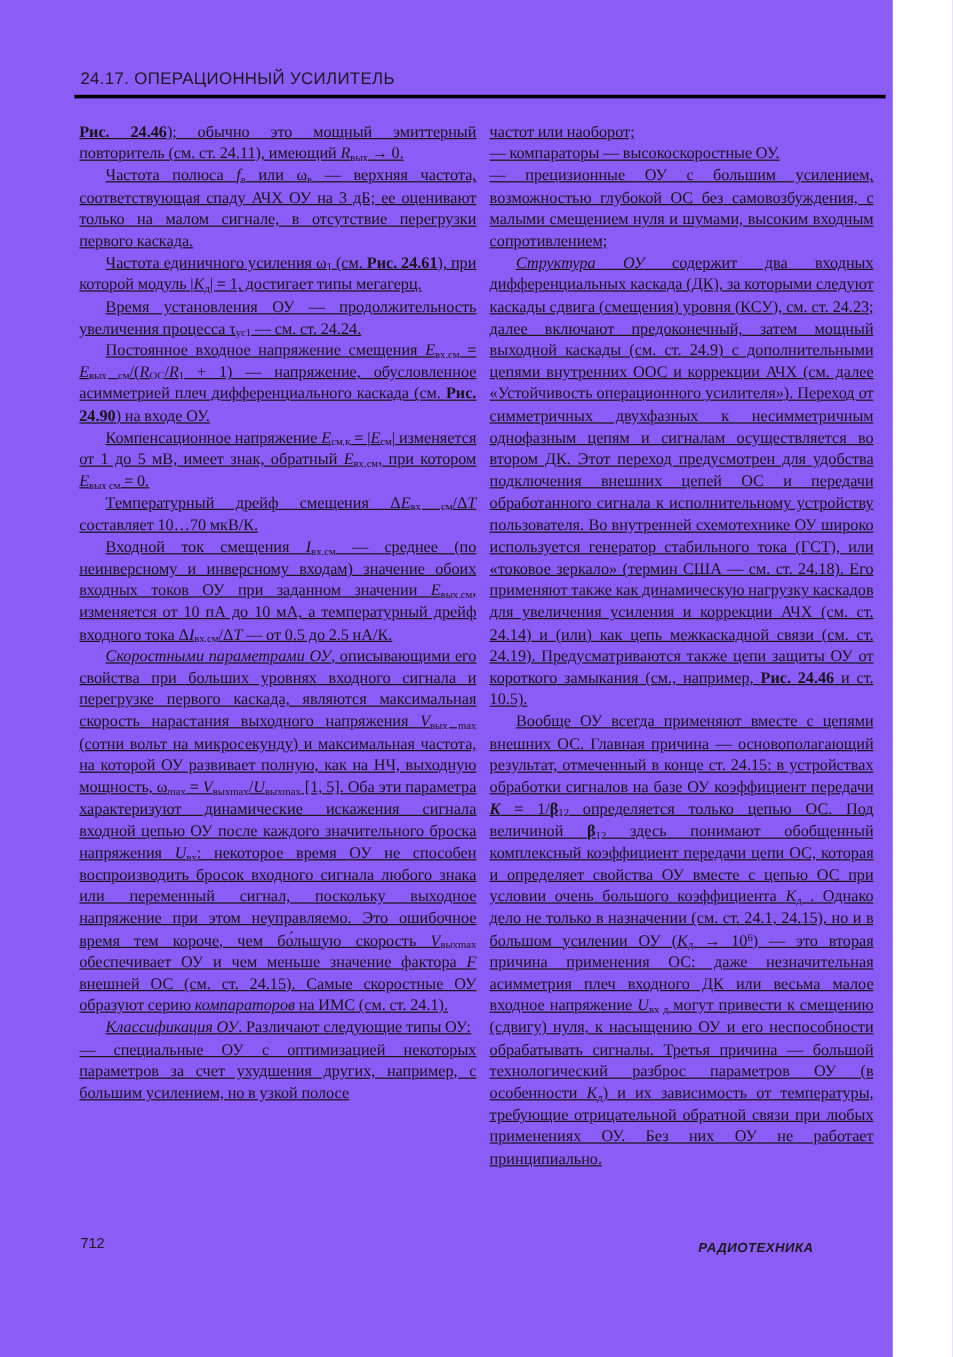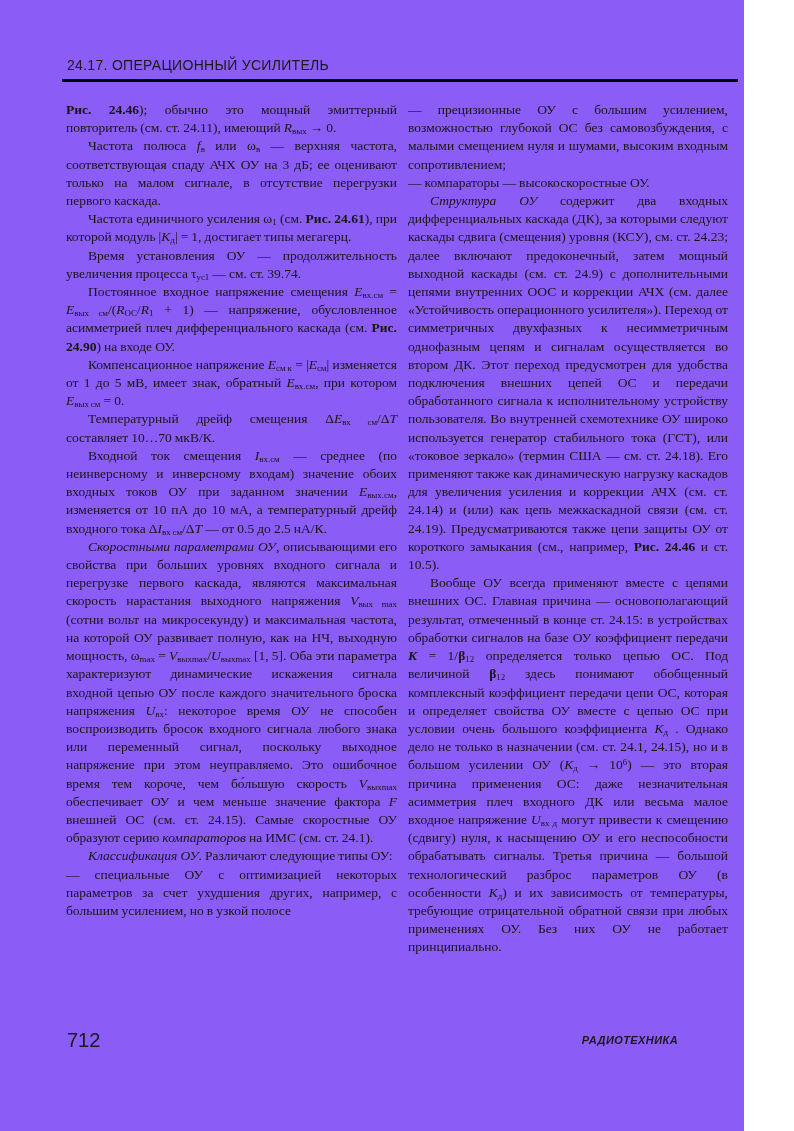--- a/index.html
+++ b/index.html
@@ -41,32 +41,32 @@
   }
   .col {
     font-size: 13.5px;
     line-height: 18.2px;
     text-align: justify;
     hyphens: auto;
     word-spacing: -0.3px;
   }
   .col-left  { width: 331px; }
   .col-right { width: 320px; }
-  .col p { margin: 0; }
+  .col p { margin: 0; text-decoration: underline; }
   .col p.indent { text-indent: 22px; }
   .f-b  { font-weight: bold; }
   .f-i  { font-style: italic; }
   .f-bi { font-weight: bold; font-style: italic; }
   .f-sub { font-size: 0.66em; line-height: 0; vertical-align: -0.24em; }
   .f-sup { font-size: 0.66em; line-height: 0; vertical-align: 0.42em; }
   .folio {
     position: absolute;
     left: 67px; top: 1029px;
     font-family: "Liberation Sans", "DejaVu Sans", sans-serif;
-    font-size: 20px;
+    font-size: 12px;
     color: #1a1a1a;
   }
   .journal {
     position: absolute;
     right: 66px; top: 1034px;
     font-family: "Liberation Sans", "DejaVu Sans", sans-serif;
     font-size: 11px;
     font-weight: bold;
     font-style: italic;
     letter-spacing: 0.4px;
@@ -81,32 +81,33 @@
 
   <div class="running-head">24.17. ОПЕРАЦИОННЫЙ УСИЛИТЕЛЬ</div>
 
   <div class="head-rule"></div>
 
   <div class="columns">
     <div class="col col-left">
         <p class="flush"><span class="f-b">Рис. 24.46</span><span>); обычно это мощный эмиттерный повторитель (см. ст. 24.11), имеющий </span><span class="f-i">R</span><span class="f-sub">вых</span><span> → 0.</span></p>
         <p class="indent"><span>Частота полюса </span><span class="f-i">f</span><span class="f-sub">в</span><span> или ω</span><span class="f-sub">в</span><span> — верхняя частота, соответствующая спаду АЧХ ОУ на 3 дБ; ее оценивают только на малом сигнале, в отсутствие перегрузки первого каскада.</span></p>
         <p class="indent"><span>Частота единичного усиления ω</span><span class="f-sub">1</span><span> (см. </span><span class="f-b">Рис. 24.61</span><span>), при которой модуль |</span><span class="f-i">K</span><span class="f-sub">д</span><span>| = 1, достигает типы мегагерц.</span></p>
-        <p class="indent"><span>Время установления ОУ — продолжительность увеличения процесса τ</span><span class="f-sub">ус1</span><span> — см. ст. 39.74.</span></p>
+        <p class="indent"><span>Время установления ОУ — продолжительность увеличения процесса τ</span><span class="f-sub">ус1</span><span> — см. ст. 24.24.</span></p>
         <p class="indent"><span>Постоянное входное напряжение смещения </span><span class="f-i">E</span><span class="f-sub">вх.см</span><span> = </span><span class="f-i">E</span><span class="f-sub">вых см</span><span>/(</span><span class="f-i">R</span><span class="f-sub">ОС</span><span>/</span><span class="f-i">R</span><span class="f-sub">1</span><span> + 1) — напряжение, обусловленное асимметрией плеч дифференциального каскада (см. </span><span class="f-b">Рис. 24.90</span><span>) на входе ОУ.</span></p>
         <p class="indent"><span>Компенсационное напряжение </span><span class="f-i">E</span><span class="f-sub">см к</span><span> = |</span><span class="f-i">E</span><span class="f-sub">см</span><span>| изменяется от 1 до 5 мВ, имеет знак, обратный </span><span class="f-i">E</span><span class="f-sub">вх.см</span><span>, при котором </span><span class="f-i">E</span><span class="f-sub">вых см</span><span> = 0.</span></p>
         <p class="indent"><span>Температурный дрейф смещения Δ</span><span class="f-i">E</span><span class="f-sub">вх см</span><span>/Δ</span><span class="f-i">T</span><span> составляет 10…70 мкВ/К.</span></p>
         <p class="indent"><span>Входной ток смещения </span><span class="f-i">I</span><span class="f-sub">вх.см</span><span> — среднее (по неинверсному и инверсному входам) значение обоих входных токов ОУ при заданном значении </span><span class="f-i">E</span><span class="f-sub">вых.см</span><span>, изменяется от 10 пА до 10 мА, а температурный дрейф входного тока Δ</span><span class="f-i">I</span><span class="f-sub">вх см</span><span>/Δ</span><span class="f-i">T</span><span> — от 0.5 до 2.5 нА/К.</span></p>
         <p class="indent"><span class="f-i">Скоростными параметрами ОУ</span><span>, описывающими его свойства при больших уровнях входного сигнала и перегрузке первого каскада, являются максимальная скорость нарастания выходного напряжения </span><span class="f-i">V</span><span class="f-sub">вых max</span><span> (сотни вольт на микросекунду) и максимальная частота, на которой ОУ развивает полную, как на НЧ, выходную мощность, ω</span><span class="f-sub">max</span><span> = </span><span class="f-i">V</span><span class="f-sub">выхmax</span><span>/</span><span class="f-i">U</span><span class="f-sub">выхmax</span><span> [1, 5]. Оба эти параметра характеризуют динамические искажения сигнала входной цепью ОУ после каждого значительного броска напряжения </span><span class="f-i">U</span><span class="f-sub">вх</span><span>: некоторое время ОУ не способен воспроизводить бросок входного сигнала любого знака или переменный сигнал, поскольку выходное напряжение при этом неуправляемо. Это ошибочное время тем короче, чем бо́льшую скорость </span><span class="f-i">V</span><span class="f-sub">выхmax</span><span> обеспечивает ОУ и чем меньше значение фактора </span><span class="f-i">F</span><span> внешней ОС (см. ст. 24.15). Самые скоростные ОУ образуют серию </span><span class="f-i">компараторов</span><span> на ИМС (см. ст. 24.1).</span></p>
         <p class="indent"><span class="f-i">Классификация ОУ</span><span>. Различают следующие типы ОУ:</span></p>
         <p class="flush"><span>— специальные ОУ с оптимизацией некоторых параметров за счет ухудшения других, например, с большим усилением, но в узкой полосе</span></p>
       </div>
     <div class="col col-right">
+        <p class="flush"><span>частот или наоборот;</span></p>
+        <p class="flush"><span>— компараторы — высокоскоростные ОУ.</span></p>
         <p class="flush"><span>— прецизионные ОУ с большим усилением, возможностью глубокой ОС без самовозбуждения, с малыми смещением нуля и шумами, высоким входным сопротивлением;</span></p>
-        <p class="flush"><span>— компараторы — высокоскоростные ОУ.</span></p>
         <p class="indent"><span class="f-i">Структура ОУ</span><span> содержит два входных дифференциальных каскада (ДК), за которыми следуют каскады сдвига (смещения) уровня (КСУ), см. ст. 24.23; далее включают предоконечный, затем мощный выходной каскады (см. ст. 24.9) с дополнительными цепями внутренних ООС и коррекции АЧХ (см. далее «Устойчивость операционного усилителя»). Переход от симметричных двухфазных к несимметричным однофазным цепям и сигналам осуществляется во втором ДК. Этот переход предусмотрен для удобства подключения внешних цепей ОС и передачи обработанного сигнала к исполнительному устройству пользователя. Во внутренней схемотехнике ОУ широко используется генератор стабильного тока (ГСТ), или «токовое зеркало» (термин США — см. ст. 24.18). Его применяют также как динамическую нагрузку каскадов для увеличения усиления и коррекции АЧХ (см. ст. 24.14) и (или) как цепь межкаскадной связи (см. ст. 24.19). Предусматриваются также цепи защиты ОУ от короткого замыкания (см., например, </span><span class="f-b">Рис. 24.46</span><span> и ст. 10.5).</span></p>
         <p class="indent"><span>Вообще ОУ всегда применяют вместе с цепями внешних ОС. Главная причина — основополагающий результат, отмеченный в конце ст. 24.15: в устройствах обработки сигналов на базе ОУ коэффициент передачи </span><span class="f-bi">K</span><span> = 1/</span><span class="f-b">β</span><span class="f-sub">12</span><span> определяется только цепью ОС. Под величиной </span><span class="f-b">β</span><span class="f-sub">12</span><span> здесь понимают обобщенный комплексный коэффициент передачи цепи ОС, которая и определяет свойства ОУ вместе с цепью ОС при условии очень большого коэффициента </span><span class="f-i">K</span><span class="f-sub">д</span><span> . Однако дело не только в назначении (см. ст. 24.1, 24.15), но и в большом усилении ОУ (</span><span class="f-i">K</span><span class="f-sub">д</span><span> → 10</span><span class="f-sup">6</span><span>) — это вторая причина применения ОС: даже незначительная асимметрия плеч входного ДК или весьма малое входное напряжение </span><span class="f-i">U</span><span class="f-sub">вх д</span><span> могут привести к смещению (сдвигу) нуля, к насыщению ОУ и его неспособности обрабатывать сигналы. Третья причина — большой технологический разброс параметров ОУ (в особенности </span><span class="f-i">K</span><span class="f-sub">д</span><span>) и их зависимость от температуры, требующие отрицательной обратной связи при любых применениях ОУ. Без них ОУ не работает принципиально.</span></p>
       </div>
   </div>
 
   <div class="folio">712</div>
 
   <div class="journal">РАДИОТЕХНИКА</div>
 
 </div>

